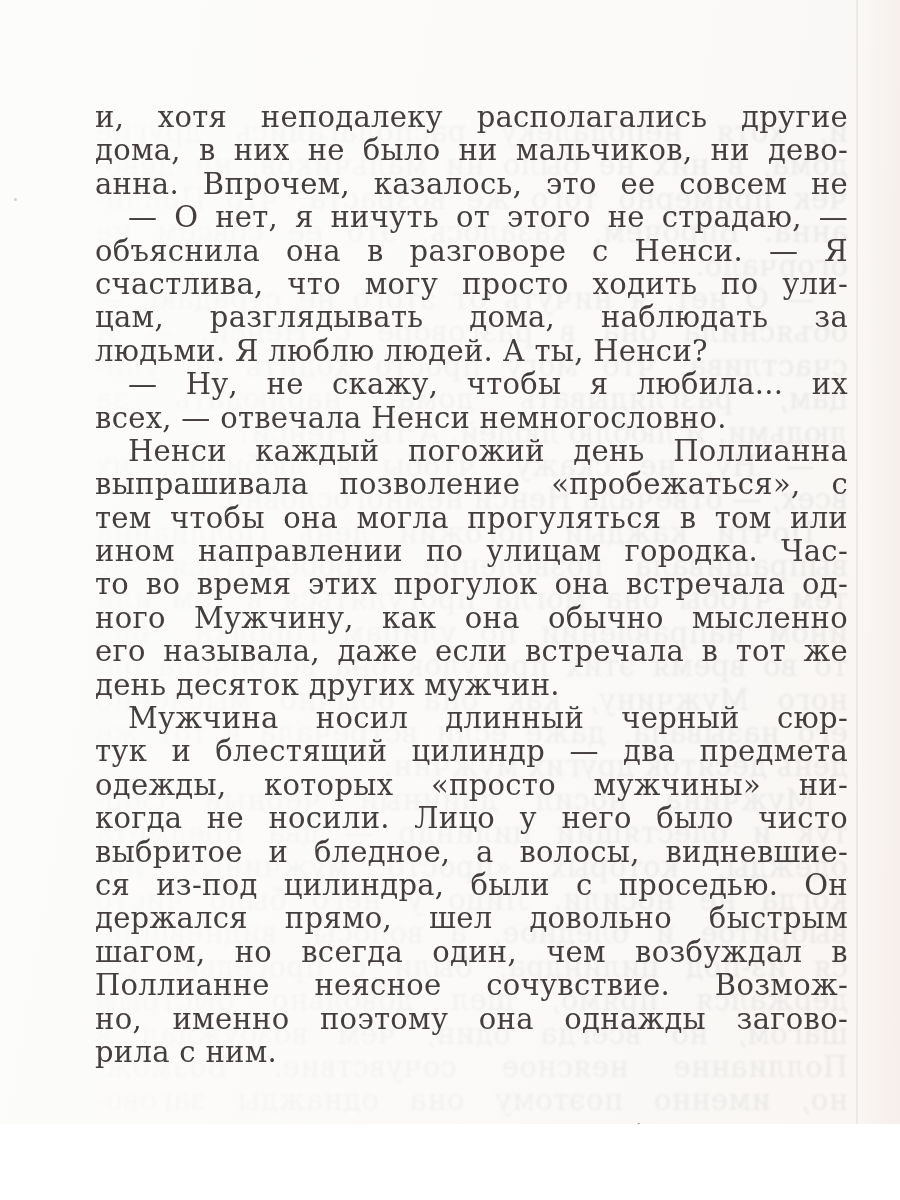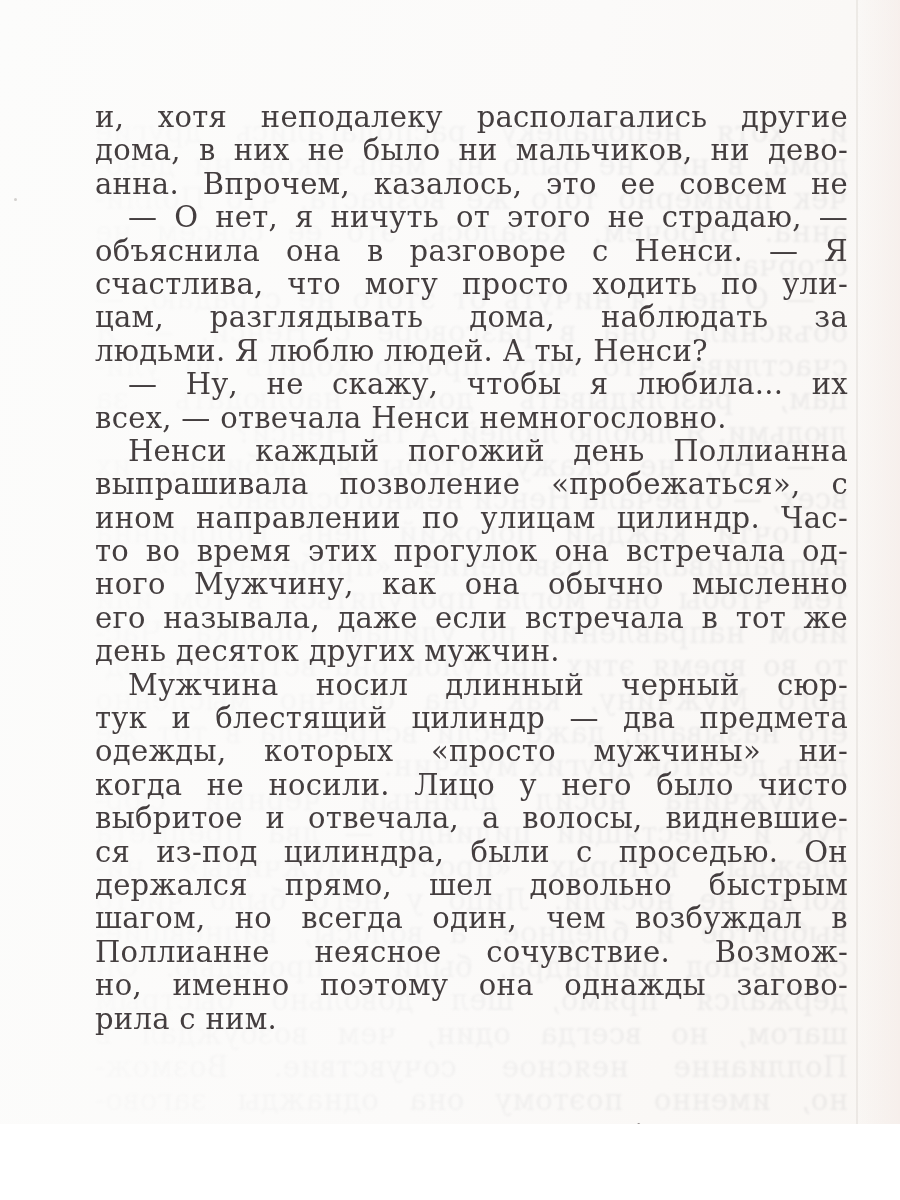--- a/index.html
+++ b/index.html
@@ -156,30 +156,31 @@
       <div class="line">анна. Впрочем, казалось, это ее совсем не</div>
       <div class="line indent">— О нет, я ничуть от этого не страдаю, —</div>
       <div class="line">объяснила она в разговоре с Ненси. — Я</div>
       <div class="line">счастлива, что могу просто ходить по ули-</div>
       <div class="line">цам, разглядывать дома, наблюдать за</div>
       <div class="line last">людьми. Я люблю людей. А ты, Ненси?</div>
       <div class="line indent">— Ну, не скажу, чтобы я любила... их</div>
       <div class="line last">всех, — отвечала Ненси немногословно.</div>
       <div class="line indent">Ненси каждый погожий день Поллианна</div>
       <div class="line">выпрашивала позволение «пробежаться», с</div>
-      <div class="line">ином направлении по улицам цилиндр. Час-</div>
+      <div class="line">тем чтобы она могла прогуляться в том или</div>
+      <div class="line">ином направлении по улицам городка. Час-</div>
       <div class="line">то во время этих прогулок она встречала од-</div>
       <div class="line">ного Мужчину, как она обычно мысленно</div>
       <div class="line">его называла, даже если встречала в тот же</div>
       <div class="line last">день десяток других мужчин.</div>
       <div class="line indent">Мужчина носил длинный черный сюр-</div>
       <div class="line">тук и блестящий цилиндр — два предмета</div>
       <div class="line">одежды, которых «просто мужчины» ни-</div>
       <div class="line">когда не носили. Лицо у него было чисто</div>
-      <div class="line">выбритое и отвечала, а волосы, видневшие-</div>
+      <div class="line">выбритое и бледное, а волосы, видневшие-</div>
       <div class="line">ся из-под цилиндра, были с проседью. Он</div>
       <div class="line">держался прямо, шел довольно быстрым</div>
       <div class="line">шагом, но всегда один, чем возбуждал в</div>
       <div class="line">Поллианне неясное сочувствие. Возмож-</div>
       <div class="line">но, именно поэтому она однажды загово-</div>
       <div class="line last">рила с ним.</div>
     </div>
 
   <div class="pagenum">76</div>
 

